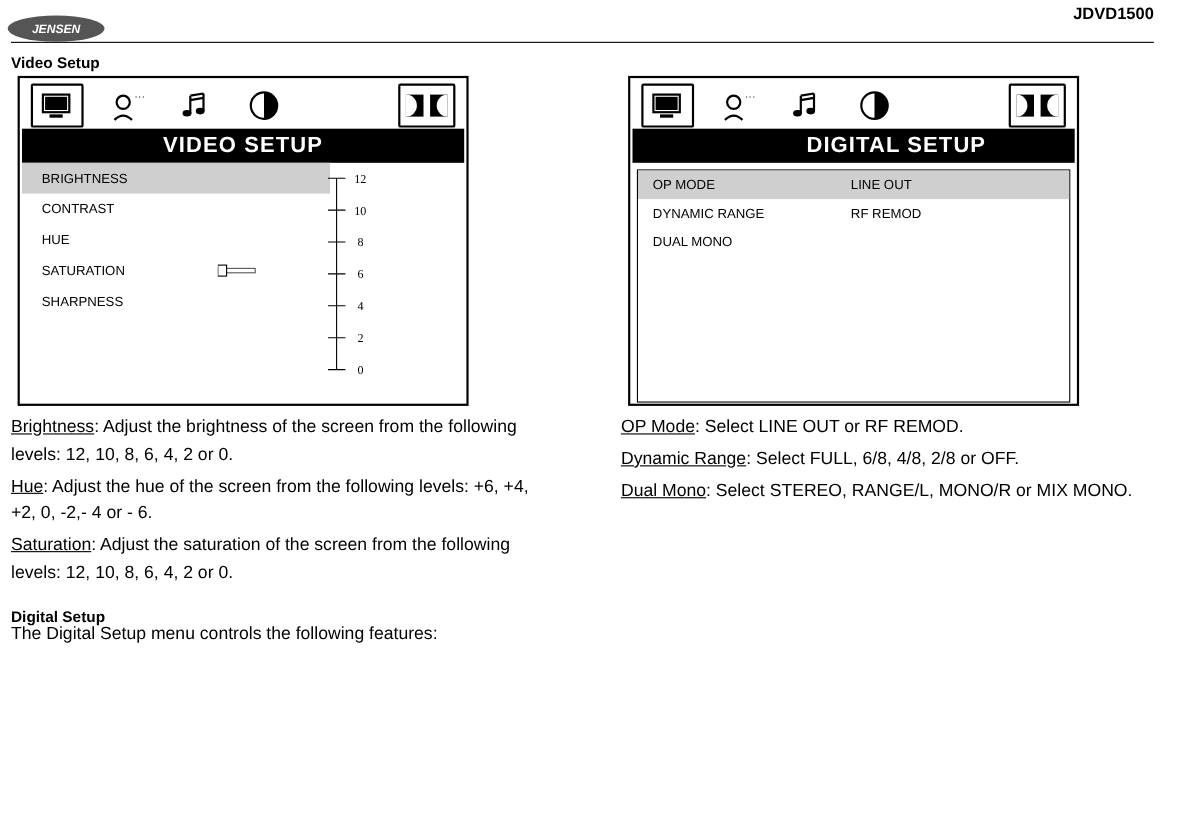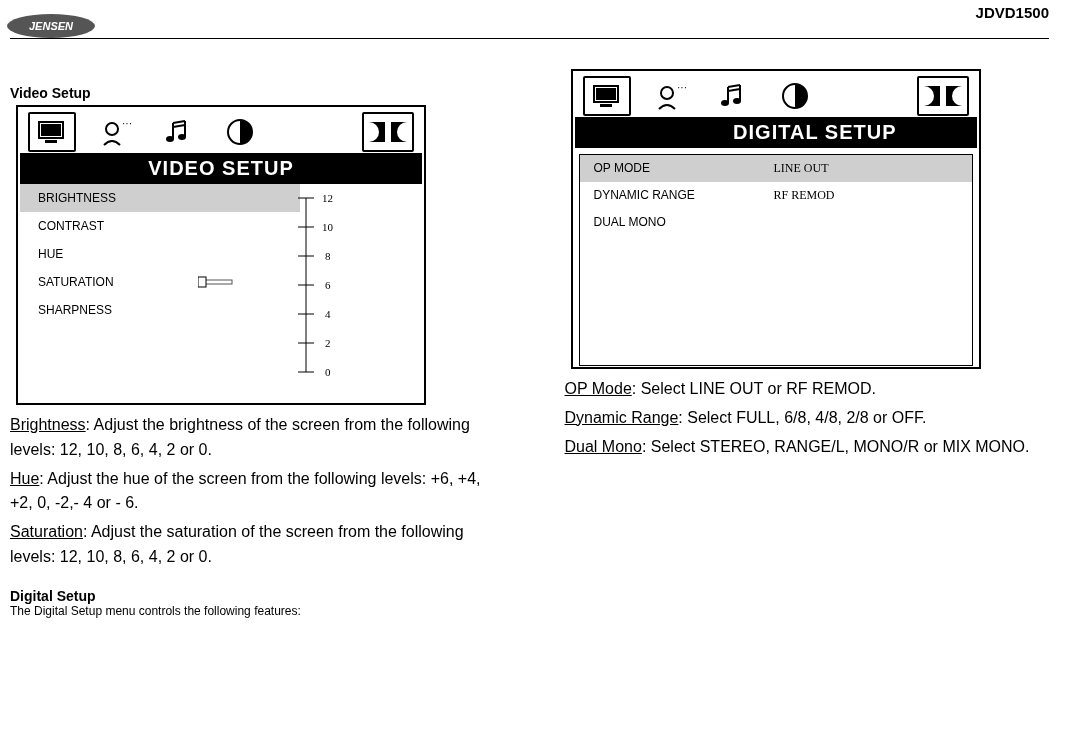--- a/index.html
+++ b/index.html
@@ -33,21 +33,21 @@
     font-size: 15px;
   }
   .columns {
     display: flex;
     gap: 70px;
     margin-top: 10px;
   }
   .col {
     width: 490px;
   }
-  .col-left { margin-left: 0; margin-top: 36px; }
+  .col-left { margin-left: 0; }
   .section-title {
     font-weight: bold;
     font-size: 14px;
     margin-bottom: 4px;
   }
   .setup-panel {
     border: 2px solid #000;
     width: 406px;
     height: 296px;
     position: relative;
@@ -126,35 +126,35 @@
   }
   .dig-row {
     display: flex;
     font-size: 12px;
     padding: 6px 14px;
   }
   .dig-row.selected {
     background: #cfcfcf;
   }
   .dig-left { width: 180px; }
-  .dig-right { width: 140px; font-family: Liberation Serif, serif; }
+  .dig-right { width: 140px; }
   .desc p {
     margin: 4px 0;
     font-size: 16px;
     line-height: 1.55;
   }
   .u { text-decoration: underline; }
   .subheading {
     font-weight: bold;
     font-size: 14px;
     margin-top: 18px;
     margin-bottom: 0;
   }
   .subdesc {
-    font-size: 12px;
+    font-size: 16px;
     margin-top: 0;
   }
 </style>
 </head>
 <body>
 
 <div class="header">
   <div class="logo">
     <svg width="90" height="26" viewBox="0 0 90 26">
       <ellipse cx="45" cy="13" rx="44" ry="12" fill="#555"></ellipse>

